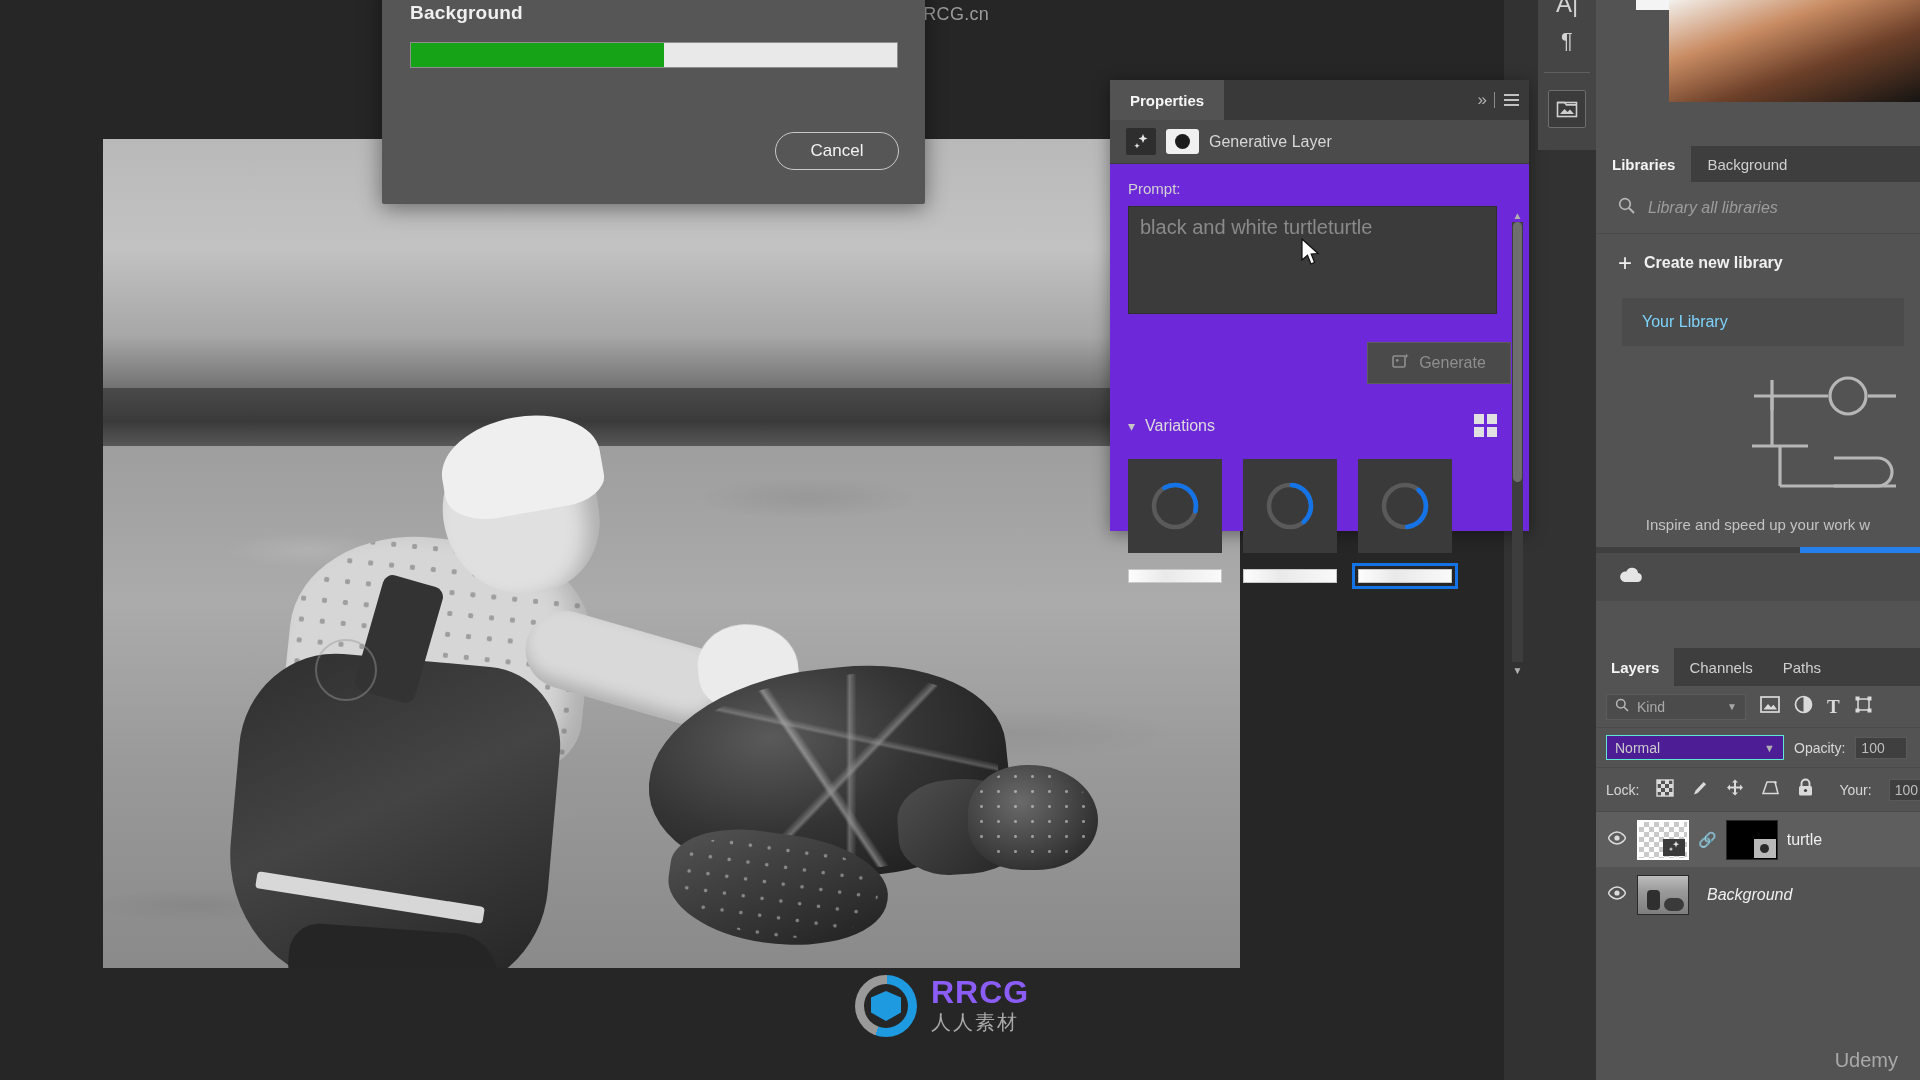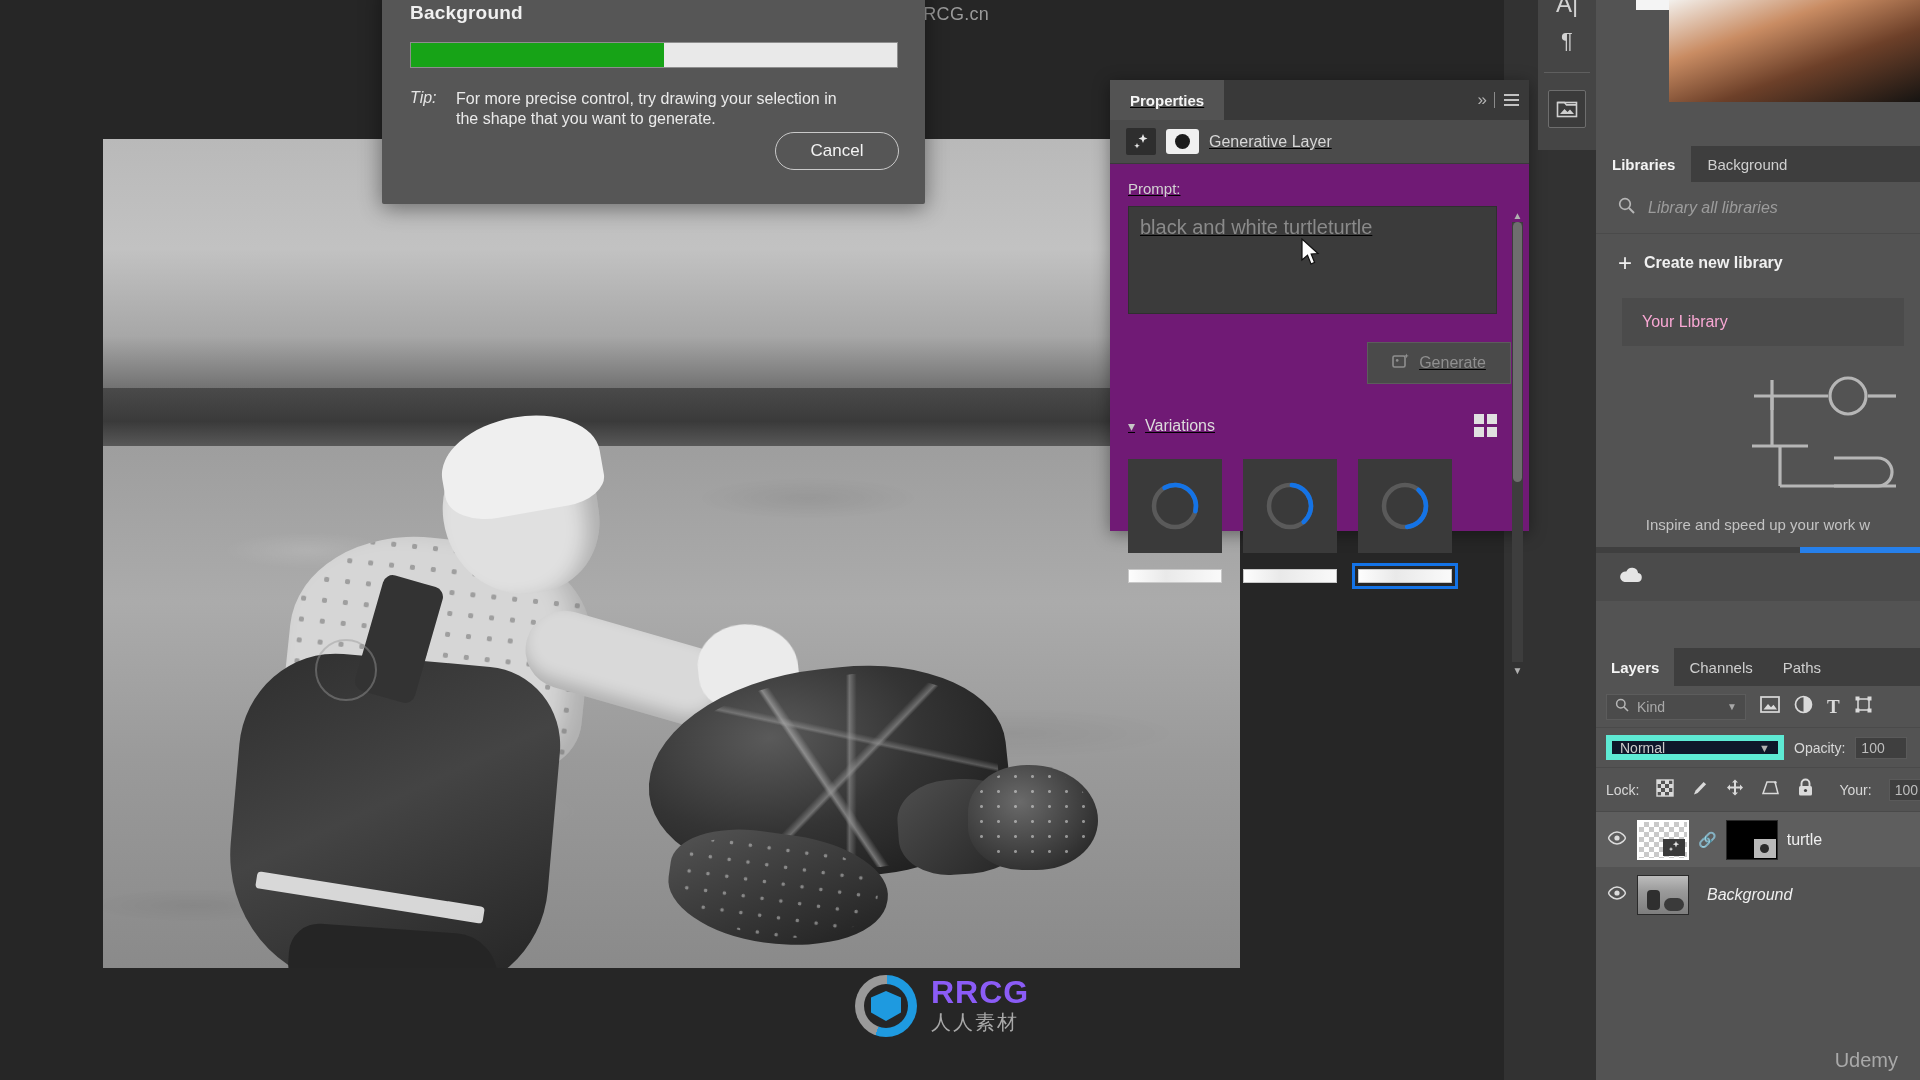--- a/index.html
+++ b/index.html
@@ -190,23 +190,22 @@
 
   .rrcg-cn {
     position: absolute; left: 910px; top: 4px;
     color: #9a9a9a; font-size: 18px; letter-spacing: .3px;
   }
 
   
   .props-panel {
     position: absolute; left: 1110px; top: 80px;
     width: 419px; height: 451px;
-    background: #701a75;
+    background: #6d28d9;
     box-shadow: 0 3px 16px rgba(0,0,0,.4);
-    text-decoration: underline;
   }
   .props-tabbar { height: 40px; background: #393939; position: relative; display: flex; }
   .props-tab {
     height: 40px; padding: 0 20px; display: flex; align-items: center;
     background: #535353; color: #f5f5f5; font-size: 15px; font-weight: bold;
   }
   .props-tabbar-rest { flex: 1; background: #393939; }
   .tabbar-icons {
     position: absolute; right: 10px; top: 0; height: 40px;
     display: flex; align-items: center; gap: 9px; color: #b4b4b4;
@@ -312,21 +311,21 @@
   }
   .lib-search span { color: #9c9c9c; font-size: 16px; font-style: italic; }
   .lib-create {
     height: 58px; display: flex; align-items: center; gap: 12px; padding: 0 22px;
     color: #f0f0f0; font-size: 16px; font-weight: bold;
   }
   .plus-ic { font-size: 24px; font-weight: normal; line-height: 1; color: #f0f0f0; }
   .lib-item {
     margin: 6px 16px 0 26px; height: 48px; background: #4b4b4b;
     display: flex; align-items: center; padding: 0 20px;
-    color: #f9a8d4; font-size: 16px;
+    color: #7dd3fc; font-size: 16px;
   }
   .lib-illus { position: relative; height: 170px; }
   .lib-blurb {
     text-align: center; color: #c3c3c3; font-size: 15px; padding: 0 18px;
   }
   .lib-progress { margin: 14px 0 0 0; height: 6px; background: #3f3f3f; position: relative; }
   .lib-progress i { position: absolute; left: 204px; top: 0; height: 6px; width: 160px; background: #2680eb; }
   .lib-footer { height: 48px; display: flex; align-items: center; padding: 0 22px; background: #4b4b4b; }
 
   .layers-panel { position: absolute; left: 1596px; top: 648px; width: 324px; height: 400px; background: #535353; }
@@ -342,21 +341,21 @@
     width: 140px; height: 26px; background: #4b4b4b; border: 1px solid #5c5c5c;
     display: flex; align-items: center; gap: 8px; padding: 0 8px;
     color: #a9a9a9; font-size: 14px;
   }
   .filter-icons { display: flex; align-items: center; gap: 14px; margin-left: 14px; color: #d8d8d8; }
   .blend-row {
     height: 40px; display: flex; align-items: center; padding: 0 10px; gap: 10px;
     border-bottom: 1px solid #4a4a4a;
   }
   .blend-select {
-    width: 178px; height: 25px; background: #0f172a; border: 6px solid #5eead4;
+    width: 178px; height: 25px; background: #4c1d95; border: 1px solid #5eead4;
     display: flex; align-items: center; padding: 0 8px; color: #cbcbcb; font-size: 14px;
   }
   .blend-select .cv { margin-left: auto; font-size: 11px; color: #b0b0b0; }
   .mini-label { color: #d8d8d8; font-size: 14px; }
   .mini-field {
     width: 52px; height: 22px; background: #3f3f3f; border: 1px solid #5a5a5a;
     color: #bdbdbd; font-size: 14px; display:flex; align-items:center; padding: 0 5px;
   }
   .lock-row { height: 44px; display: flex; align-items: center; gap: 17px; padding: 0 10px; border-bottom: 1px solid #4a4a4a; }
   .lock-row .mini-label { margin-right: 0; }
@@ -462,24 +461,20 @@
         <span class="l1">RRCG</span>
         <span class="l2">人人素材</span>
       </div>
     </div>
   </div>
 
   <div class="gen-dialog">
     <div class="gen-title">Background</div>
     <div class="progress-track">
       <div class="progress-fill" id="genfill" style="width: 52%; background: rgb(23, 163, 23);"></div>
-    </div>
-    <div class="tip-row">
-      <div class="tip-label">Tip:</div>
-      <div class="tip-text">For more precise control, try drawing your selection in the shape that you want to generate.</div>
     </div>
     <button class="btn-cancel">Cancel</button>
   </div>
 
   <div class="props-panel">
     <div class="props-tabbar">
       <div class="props-tab">Properties</div>
       <div class="props-tabbar-rest"></div>
       <div class="tabbar-icons">
         <span class="chev-dbl">»</span>

